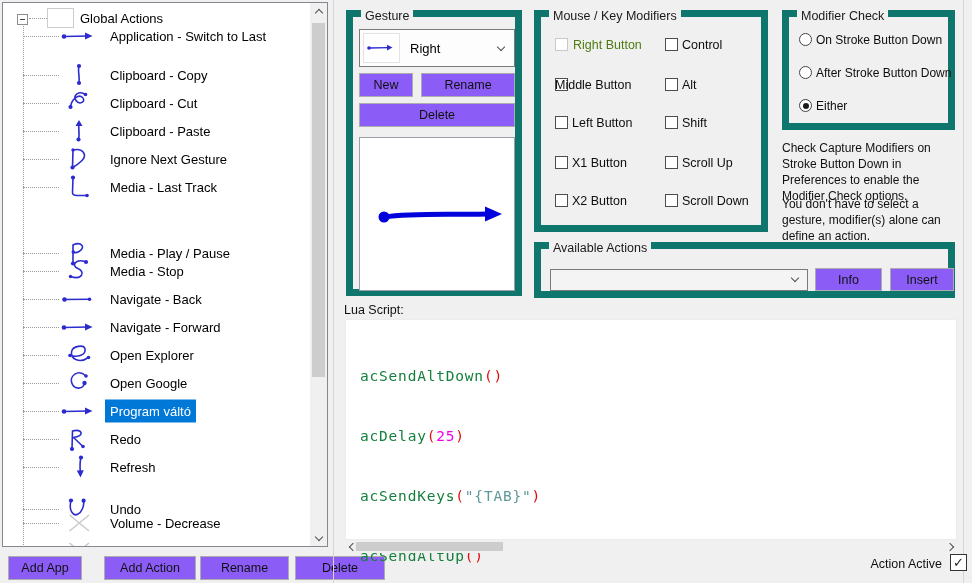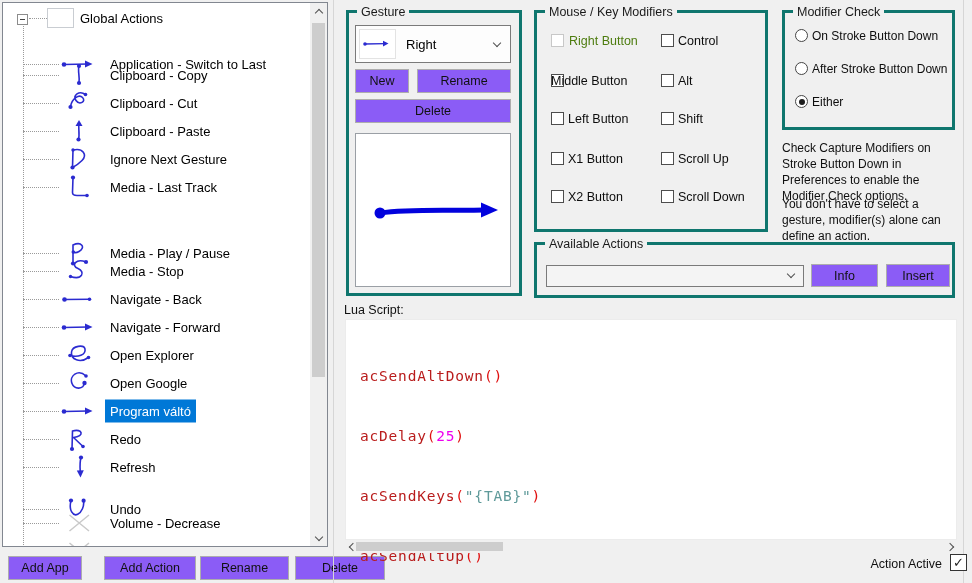--- a/index.html
+++ b/index.html
@@ -35,40 +35,40 @@
   .sb-thumb-h { position:absolute; left:11px; top:2px; width:147px; height:9px; background:#cdcdcd; }
   .chev { display:inline-block; width:6px; height:6px; border-right:1.5px solid #505050; border-bottom:1.5px solid #505050; }
   .chev.up { transform:rotate(-135deg); margin-top:3px; }
   .chev.down { transform:rotate(45deg); margin-top:-2px; }
   .chev.left { transform:rotate(135deg); margin-left:3px; }
   .chev.right { transform:rotate(-45deg); margin-right:3px; }
 
   
   .btn { position:absolute; background:#8b5cf6; border:1px solid #adadad;
     font-size:12.5px; color:#111; display:flex; align-items:center; justify-content:center; cursor:default; }
-  .gb { position:absolute; border:3px solid #0f766e; }
+  .gb { position:absolute; border:7px solid #0f766e; }
   .gb-title { position:absolute; top:-8px; left:8px; background:#f0f0f0; padding:0 4px; font-size:12.5px; color:#1a1a1a; white-space:nowrap; }
   .cb { position:absolute; width:13px; height:13px; background:#fff; border:1px solid #4d4d4d; }
   .cb.disabled { border-color:#c8c8c8; }
   .cb-label { position:absolute; font-size:12.5px; color:#0d0d0d; white-space:nowrap; }
   .cb-label.disabled { color:#4d7c0f; }
   .radio { position:absolute; width:13px; height:13px; background:#fff; border:1px solid #454545; border-radius:50%; }
   .radio.on::after { content:""; position:absolute; left:2.5px; top:2.5px; width:6px; height:6px; background:#1c1c1c; border-radius:50%; }
   .note { position:absolute; font-size:12px; line-height:16px; color:#101010; }
 
   .combo { position:absolute; background:#fdfdfd; border:1px solid #7a7a7a; display:flex; align-items:center; }
   .combo .value { font-size:13px; color:#000000; }
 
   .panel-vline { position:absolute; top:0; width:1px; height:583px; background:#d6d6d6; }
 
   
   #script-box { left:345px; top:319px; width:612px; height:221px; background:#fff; border:1px solid #ececec; }
   .code { position:absolute; left:14px; top:6px; font-family:"DejaVu Sans Mono", monospace;
     font-size:14.5px; line-height:20px; letter-spacing:0.8px; white-space:pre; }
-  .tk-fn { color:#b91c1c; }
+  .tk-fn { color:#15803d; }
   .tk-pn { color:#e01010; }
   .tk-num { color:#ee00ee; }
   .tk-str { color:#5f9a9a; }
 
   .field-label { position:absolute; font-size:12.5px; color:#101010; white-space:nowrap; }
 
   svg { display:block; }
   .g-stroke { stroke:#2b2bd0; stroke-width:1.6; fill:none; stroke-linecap:round; }
   .g-fill { fill:#2b2bd0; }
   .g-gray { stroke:#c9c9c9; stroke-width:1.5; fill:none; }
@@ -81,21 +81,21 @@
   <div class="abs" id="tree-panel">
     <div class="vline-dotted"></div>
 
     <div class="tree-row" style="top:2px;">
       <span class="expander"></span>
       <span class="stub" style="left:26px; width:18px;"></span>
       <span class="root-iconbox"></span>
       <span class="tree-label" style="left:72px;">Global Actions</span>
     </div>
 
-    <div class="tree-row" style="top:48px;">
+    <div class="tree-row" style="top:20px;">
       <span class="stub"></span>
       <svg class="glyph" width="40" height="26" viewBox="0 0 40 26">
           <circle class="g-fill" cx="5" cy="13.5" r="2.3"></circle>
           <path class="g-stroke" d="M5 13.5 L29 13"></path>
           <path class="g-fill" d="M26 9.5 L33.5 13 L26 16.5 Z"></path>
         </svg>
       <span class="tree-label">Application - Switch to Last</span>
     </div>
     <div class="tree-row" style="top:59px;">
       <span class="stub"></span>

